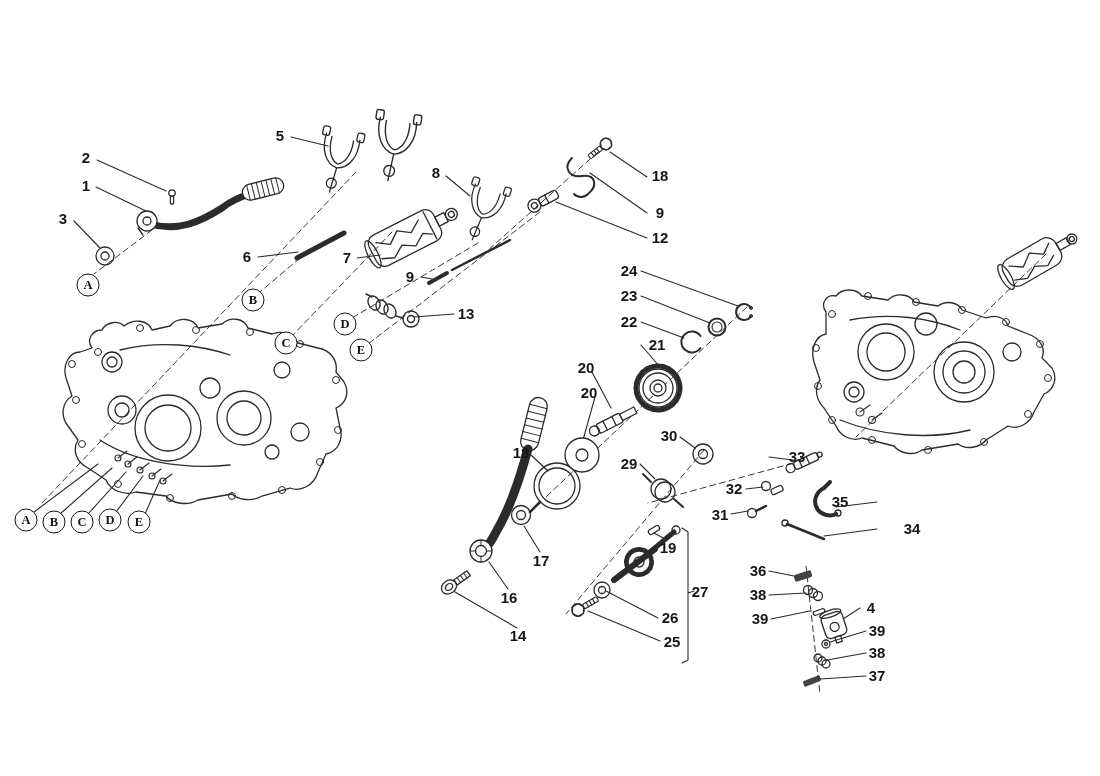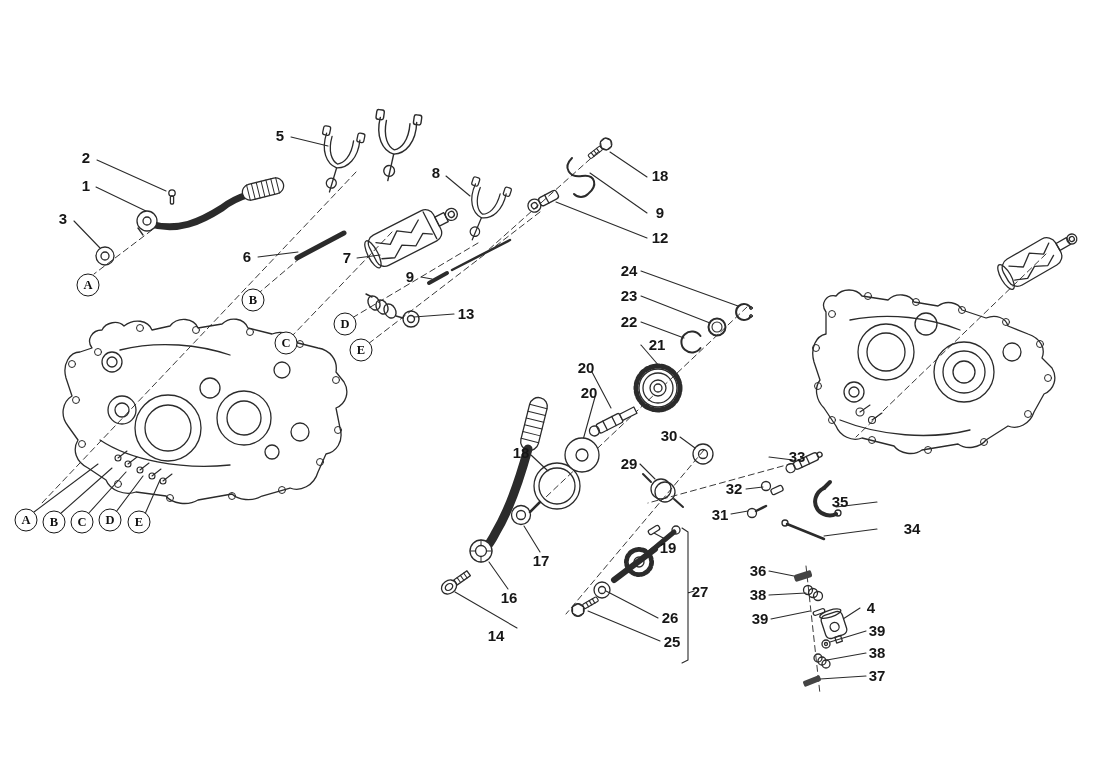--- a/index.html
+++ b/index.html
@@ -423,21 +423,21 @@
       <span class="callout-num" style="left: 720px; top: 514px;">31</span>
       <span class="callout-num" style="left: 840px; top: 501px;">35</span>
       <span class="callout-num" style="left: 904px; top: 528px; margin-left: 8px;">34</span>
       <span class="callout-num" style="left: 629px; top: 463px;">29</span>
       <span class="callout-num" style="left: 668px; top: 547px;">19</span>
       <span class="callout-num" style="left: 700px; top: 591px;">27</span>
       <span class="callout-num" style="left: 670px; top: 617px;">26</span>
       <span class="callout-num" style="left: 672px; top: 641px;">25</span>
       <span class="callout-num" style="left: 541px; top: 560px;">17</span>
       <span class="callout-num" style="left: 509px; top: 597px;">16</span>
-      <span class="callout-num" style="left: 496px; top: 635px;">14</span>
+      <span class="callout-num" style="left: 518px; top: 635px;">14</span>
       <span class="callout-num" style="left: 758px; top: 570px;">36</span>
       <span class="callout-num" style="left: 758px; top: 594px;">38</span>
       <span class="callout-num" style="left: 760px; top: 618px;">39</span>
       <span class="callout-num" style="left: 871px; top: 607px;">4</span>
       <span class="callout-num" style="left: 877px; top: 630px;">39</span>
       <span class="callout-num" style="left: 877px; top: 652px;">38</span>
       <span class="callout-num" style="left: 877px; top: 675px;">37</span>
       <span class="callout-letter" style="left: 88px; top: 285px;">A</span>
       <span class="callout-letter" style="left: 253px; top: 300px;">B</span>
       <span class="callout-letter" style="left: 286px; top: 343px;">C</span>

